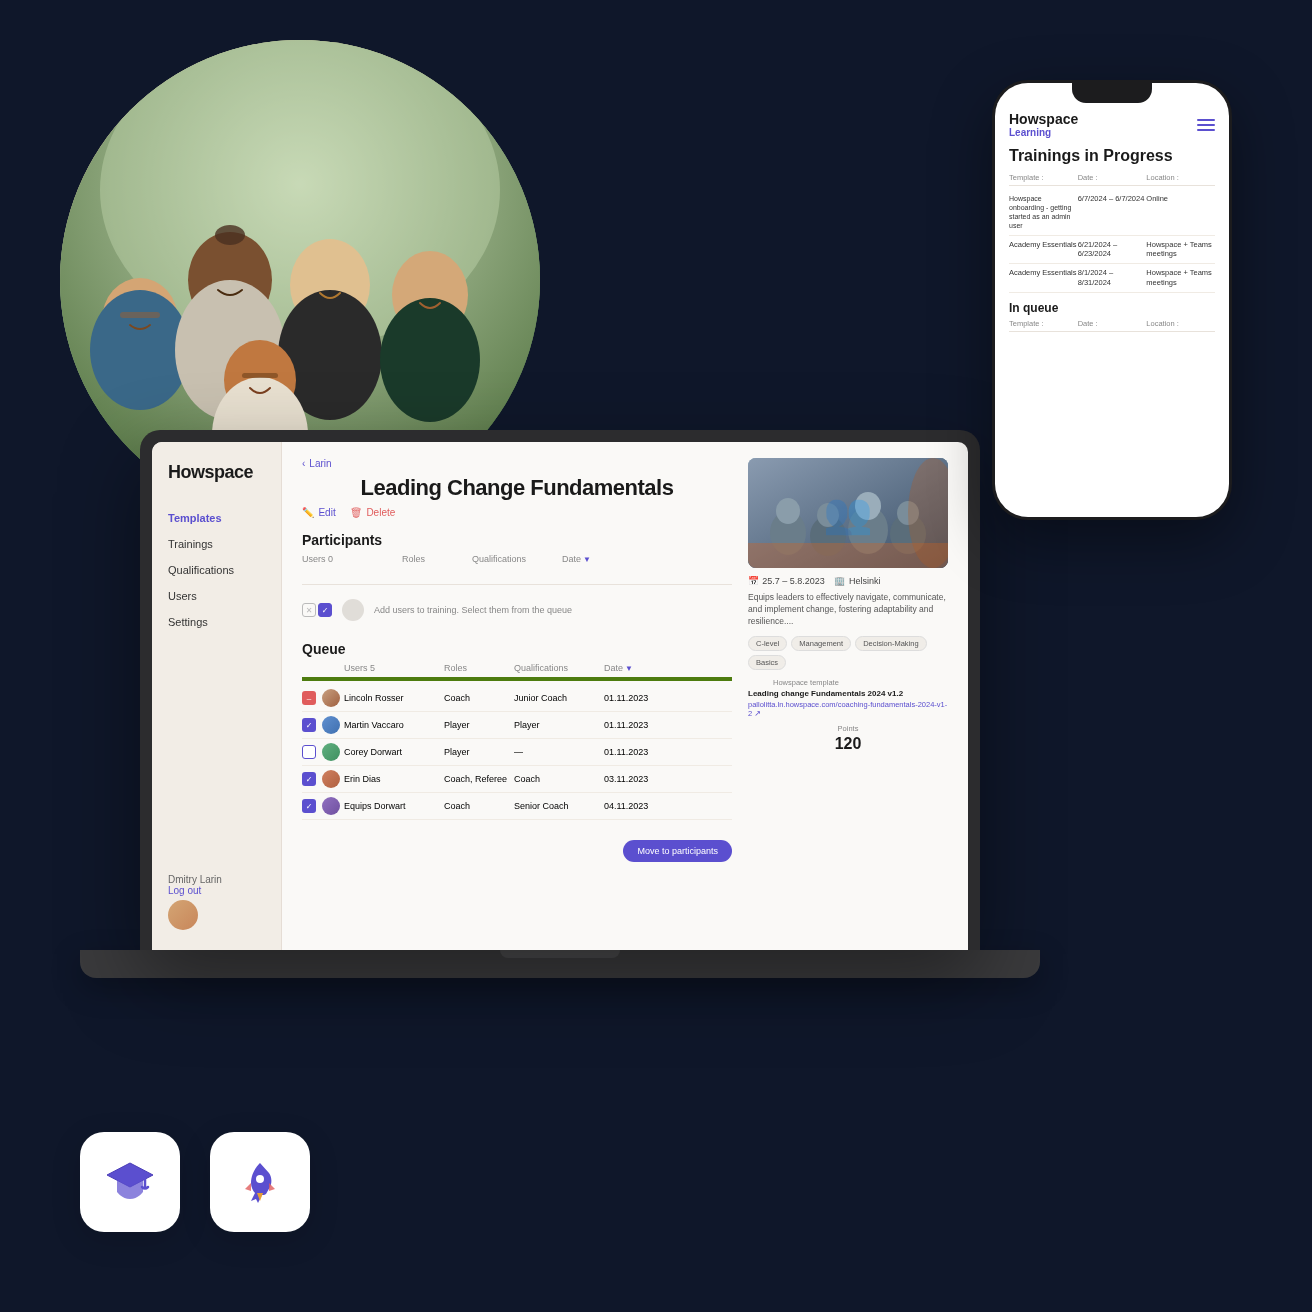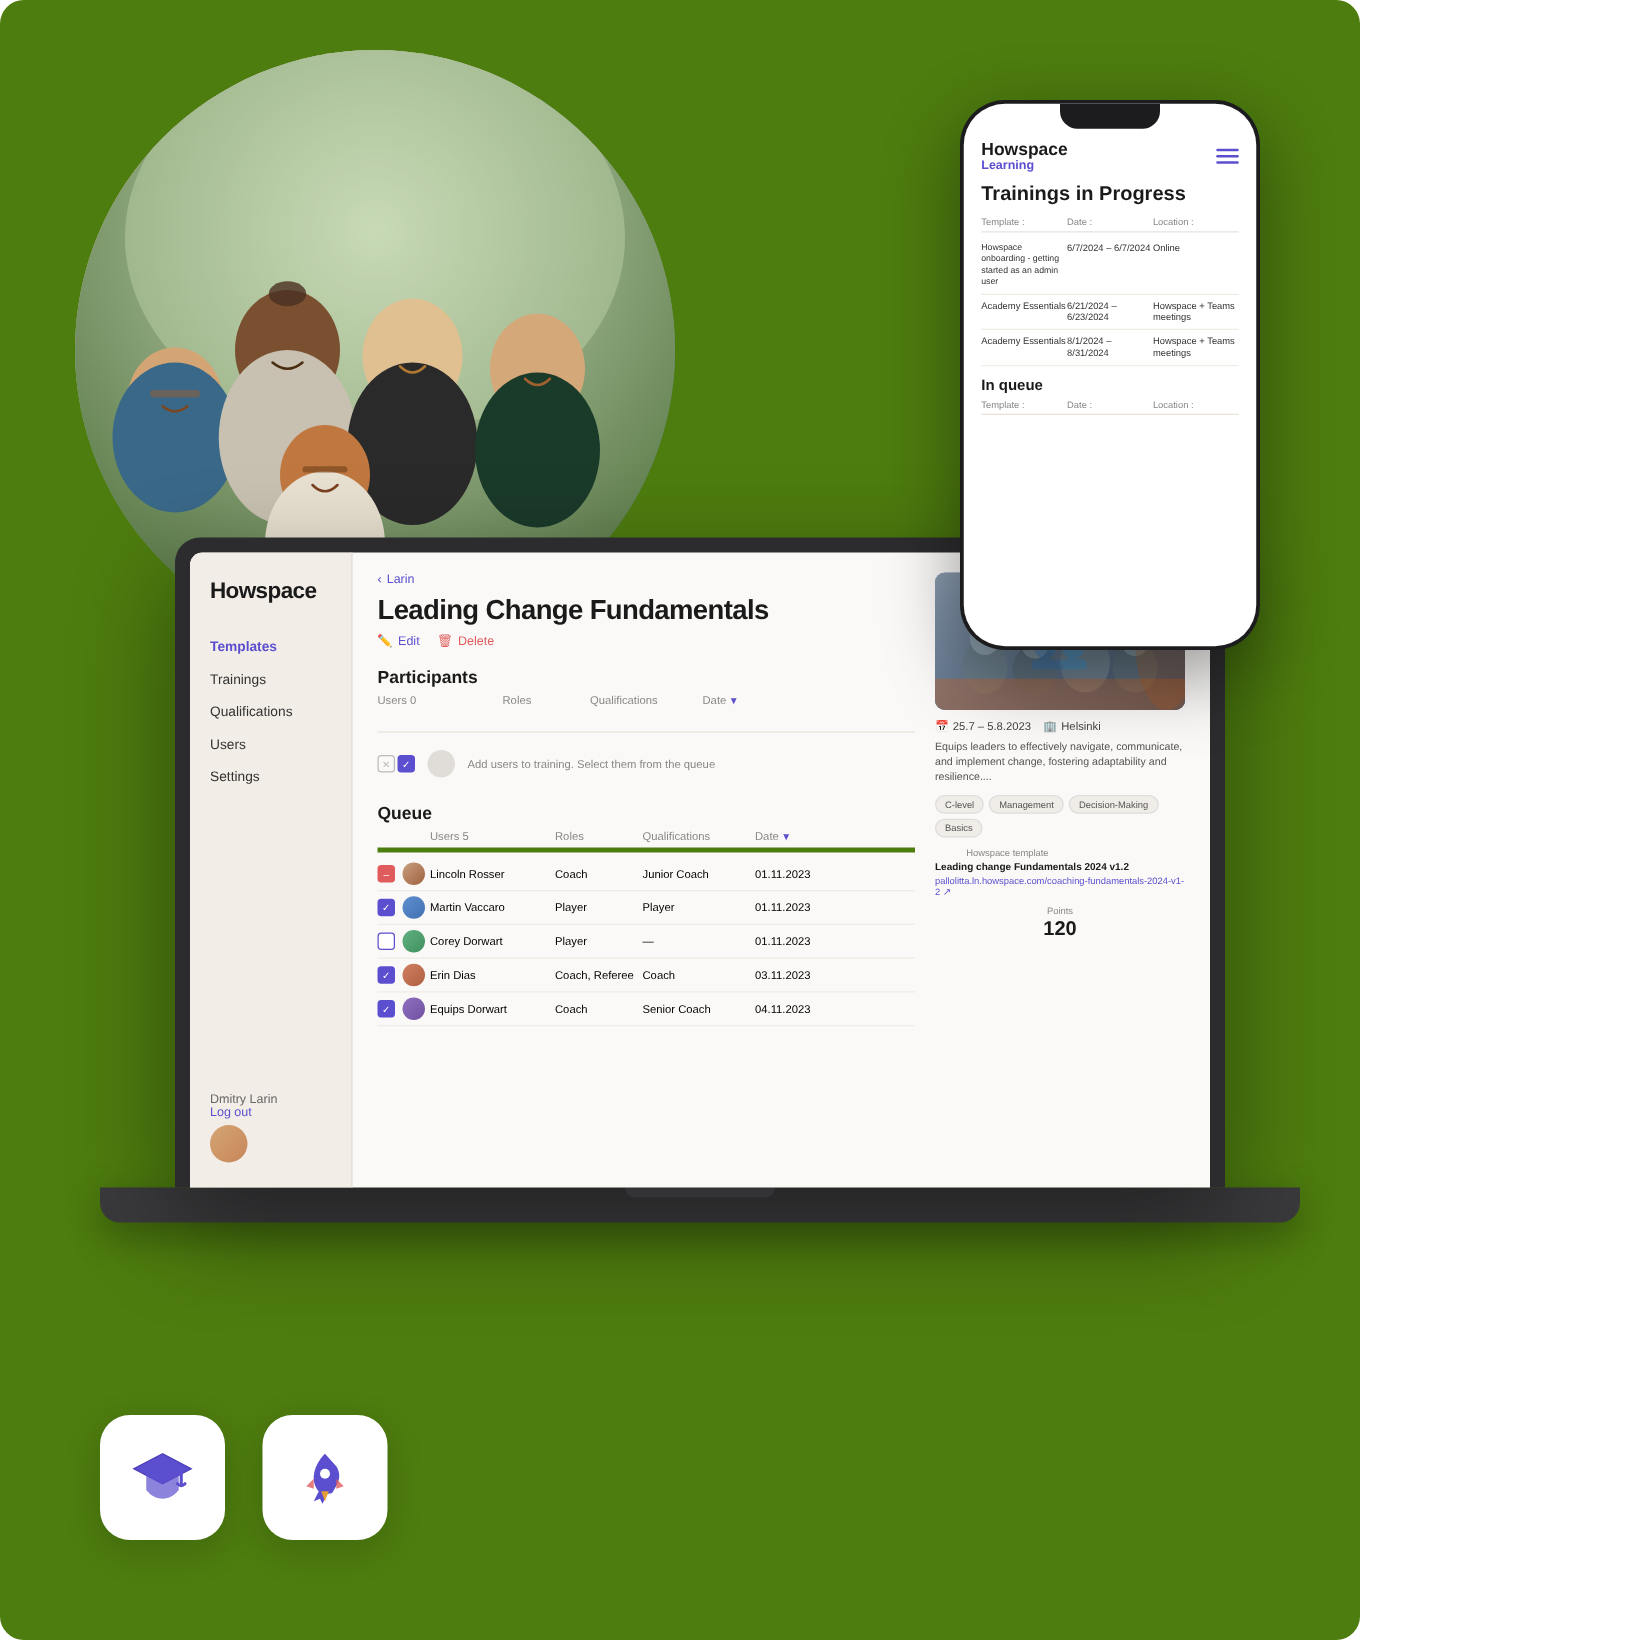--- a/index.html
+++ b/index.html
@@ -8,24 +8,23 @@
       height: 1312px;
       background: #ffffff;
       font-family: -apple-system, BlinkMacSystemFont, 'Segoe UI', sans-serif;
       overflow: hidden;
       position: relative;
     }
 
     
     .scene {
       position: relative;
-      width: 1088px;
+      width: 1312px;
       height: 1312px;
-      background: #4d7c0f;
-      border-radius: 19px;
+      background: #0f172a;
     }
 
     
     .circle-photo {
       position: absolute;
       top: 40px;
       left: 60px;
       width: 480px;
       height: 480px;
       border-radius: 50%;
@@ -158,20 +157,21 @@
     .back-arrow {
       font-size: 10px;
     }
 
     .page-title {
       font-size: 22px;
       font-weight: 700;
       color: #1a1a1a;
       margin-bottom: 6px;
       letter-spacing: -0.5px;
+      text-align: center;
     }
 
     .action-buttons {
       display: flex;
       gap: 14px;
       margin-bottom: 14px;
     }
 
     .action-btn {
       display: flex;
@@ -797,20 +797,23 @@
 
             <div class="queue-row">
               <div class="badge-check checked">✓</div>
               <div class="queue-avatar purple"></div>
               <span>Equips Dorwart</span>
               <span>Coach</span>
               <span>Senior Coach</span>
               <span>04.11.2023</span>
             </div>
 
+            <div style="display:flex;justify-content:flex-end;margin-top:10px;">
+              <div class="move-btn">Move to participants</div>
+            </div>
           </div>
         </div>
 
         <div class="right-panel">
 
           <div class="training-image">
             <div class="training-photo">
               <svg width="100%" height="100%" viewBox="0 0 200 110" style="position:absolute;top:0;left:0;">
                 <defs>
                   <linearGradient id="tpGrad" x1="0%" y1="0%" x2="100%" y2="100%">

